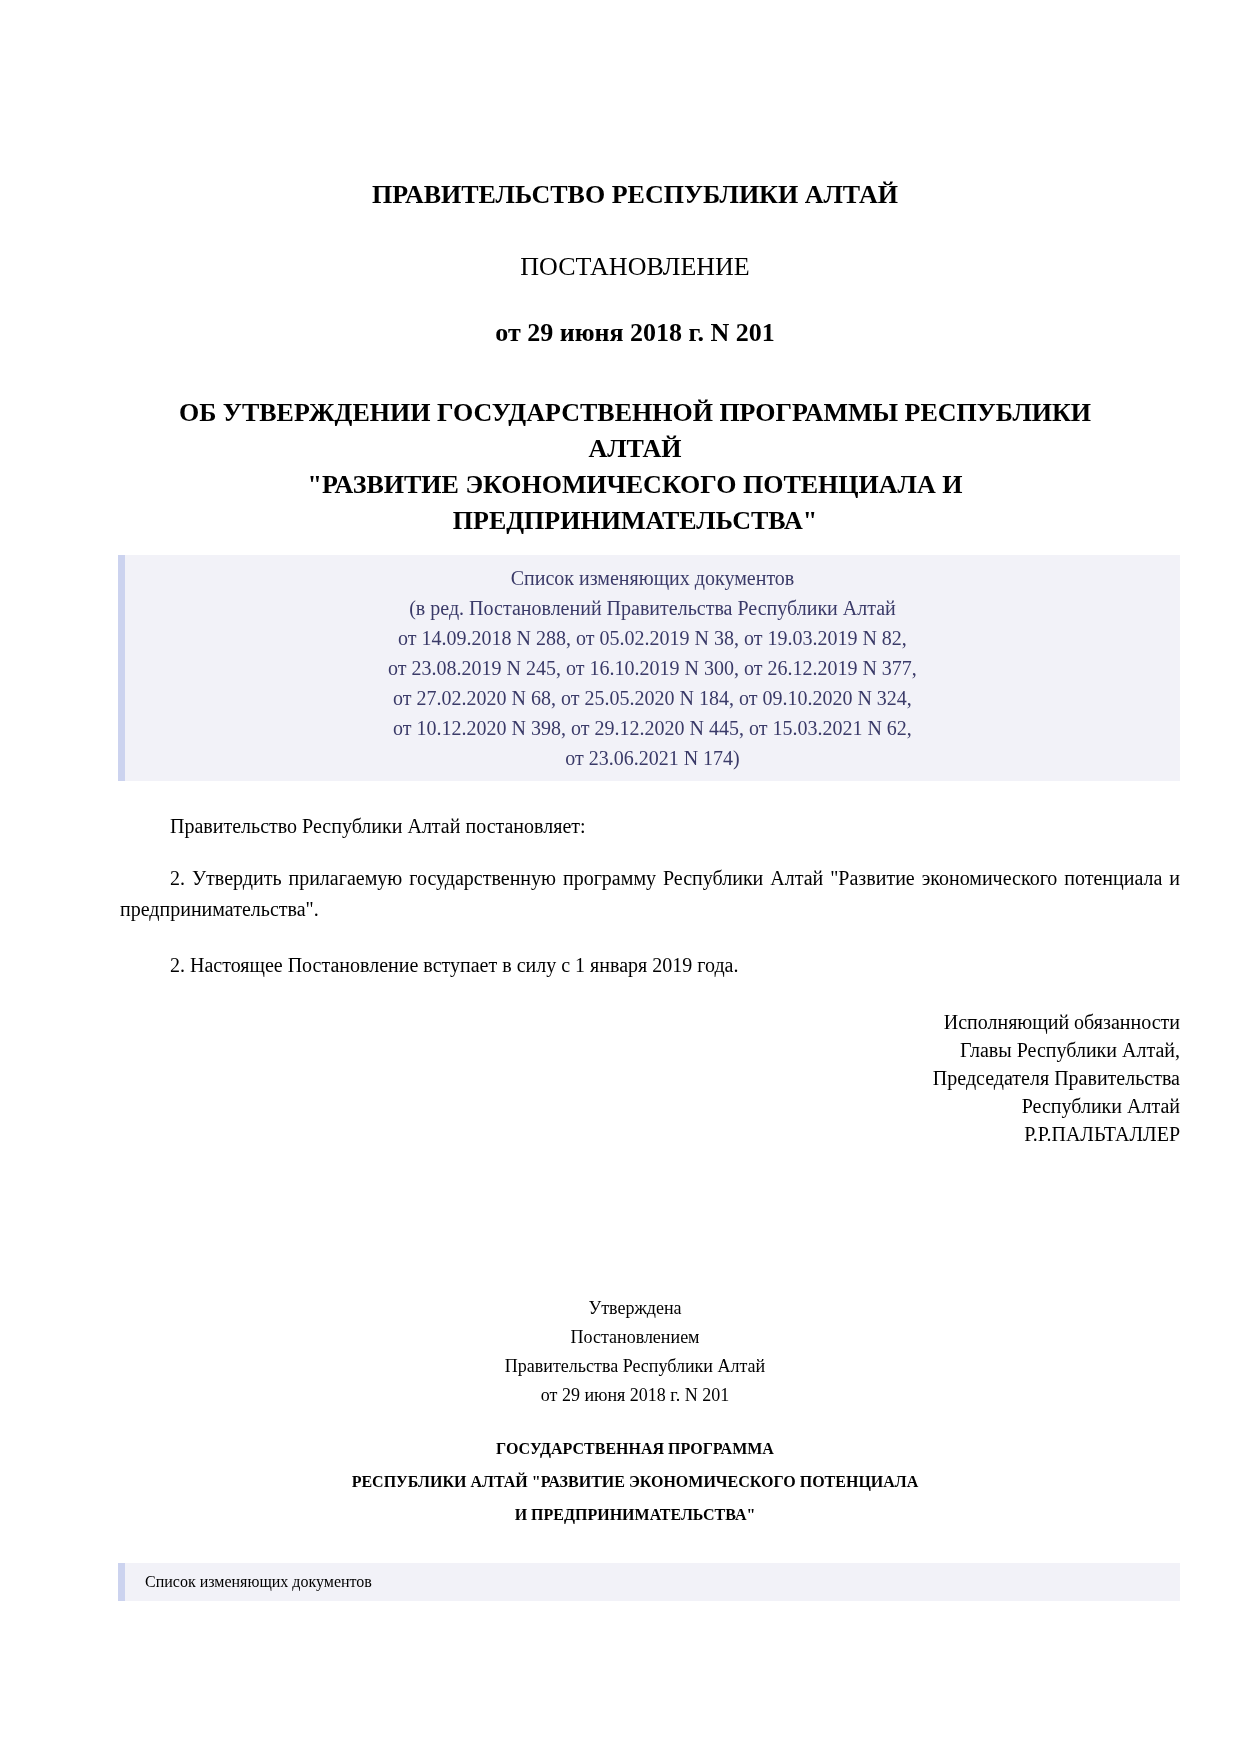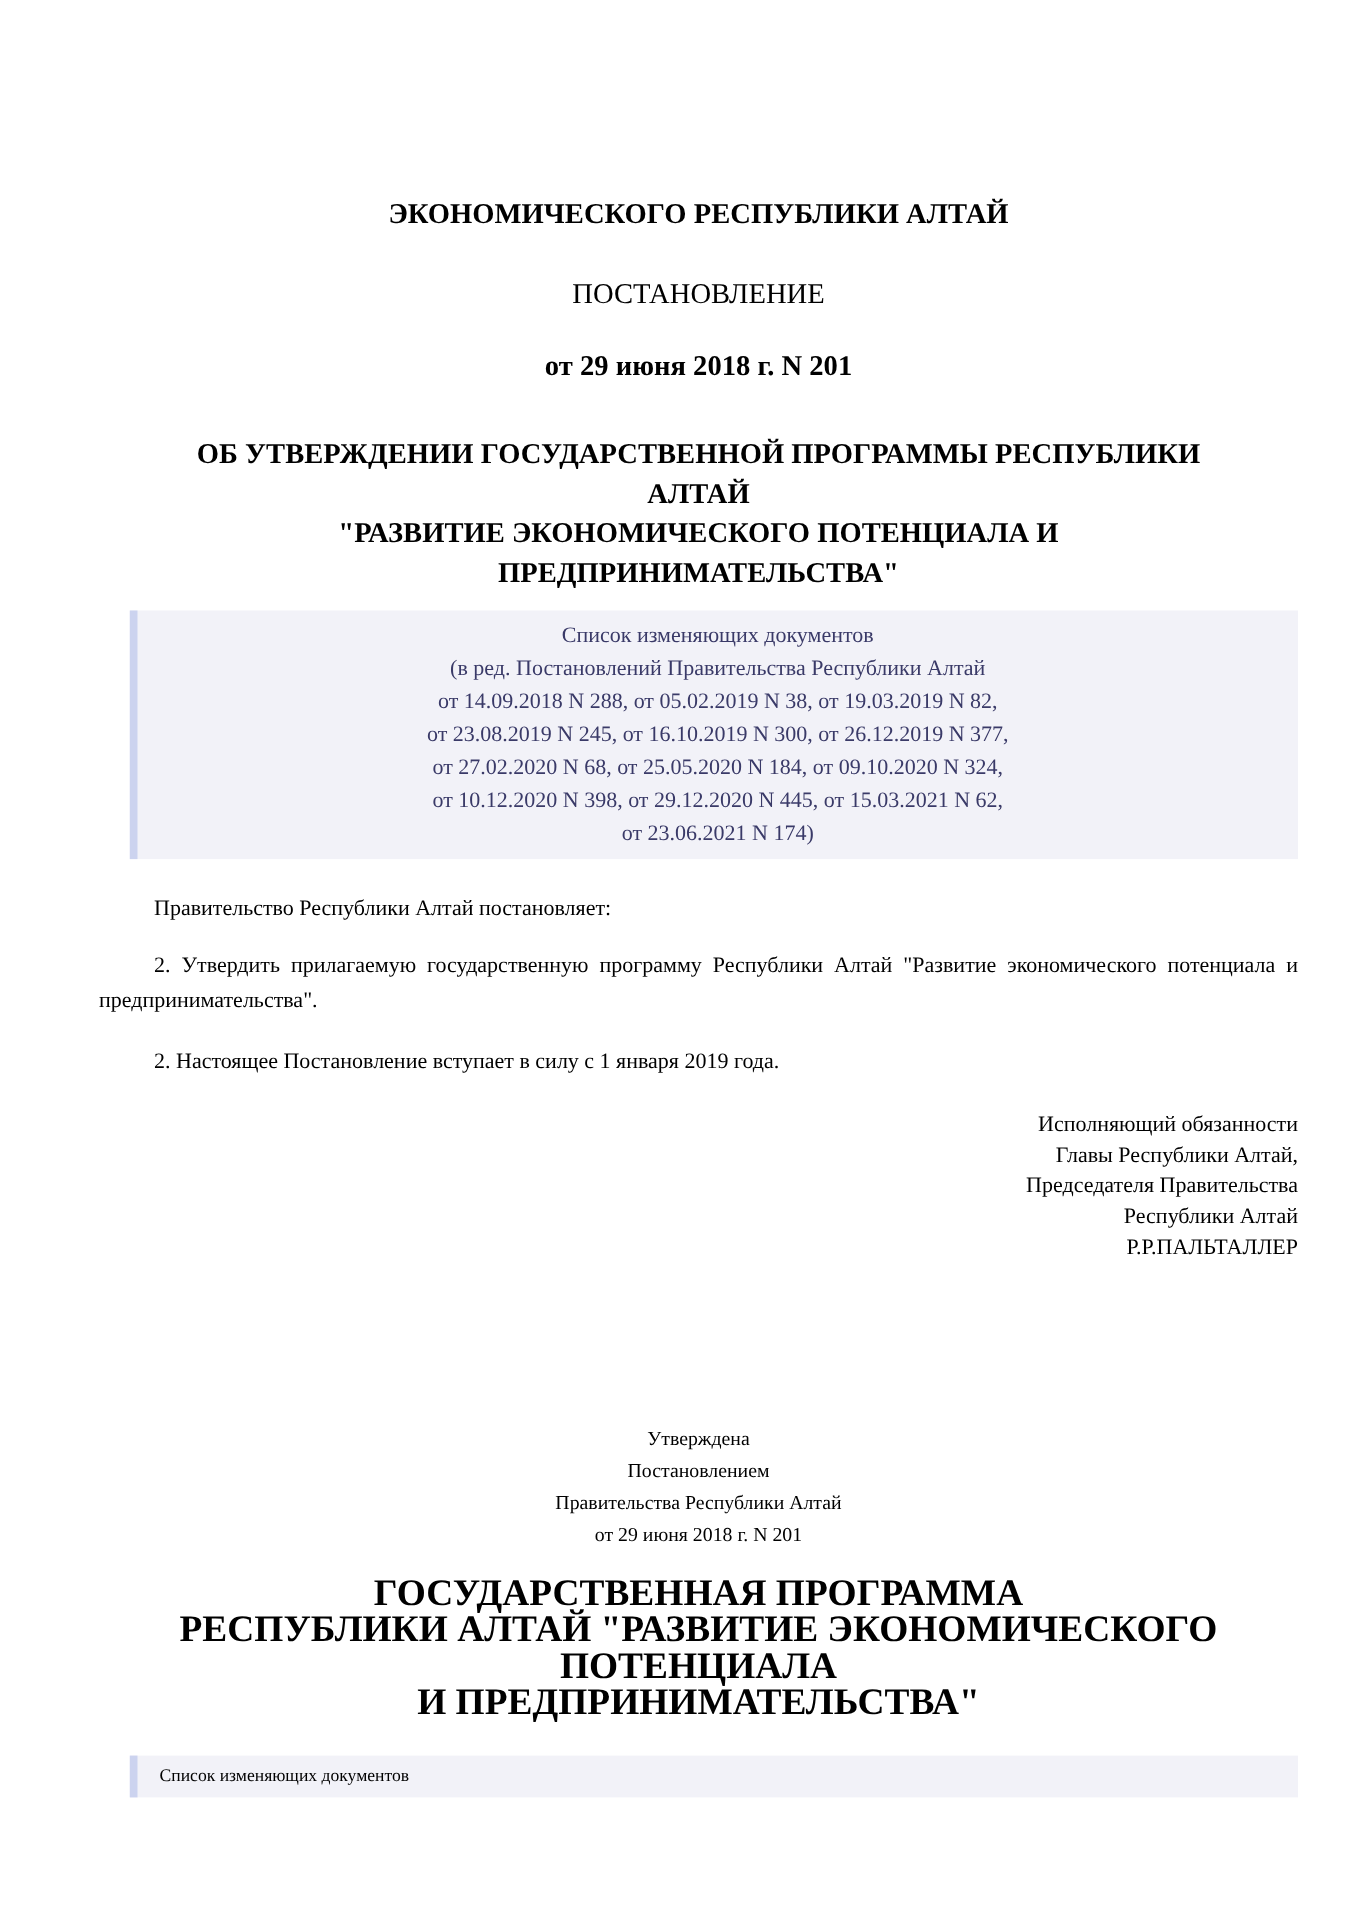--- a/index.html
+++ b/index.html
@@ -66,60 +66,61 @@
     color: var(--box-text);
     font-size: 20px;
     line-height: 30px;
     text-align: center;
     white-space: pre-line;
   }
   .body-par {
     font-size: 20px;
     line-height: 31px;
     text-indent: 50px;
+    margin-left: 30px;
   }
   .p-intro { margin-top: 30px; }
   .p-item1 { margin-top: 21px; text-align: justify; }
   .p-item2 { margin-top: 25px; }
   .signature {
     margin-top: 27px;
     font-size: 20px;
     line-height: 28px;
     text-align: right;
     white-space: pre-line;
   }
   .approval {
     margin-top: 146px;
     font-size: 18px;
     line-height: 29px;
     text-align: center;
     white-space: pre-line;
   }
   .program-title {
     margin-top: 22px;
-    font-size: 34px;
+    font-size: 16px;
     font-weight: bold;
     line-height: 33px;
     text-align: center;
     white-space: pre-line;
   }
   .amend-box-2 {
     margin-top: 32px;
     margin-left: 28px;
     background: var(--box-bg);
     border-left: 7px solid var(--box-border);
     padding: 10px 20px;
   }
 </style>
 </head>
 <body>
 
 <div class="page">
 
-  <div class="h-org">ЭКОНОМИЧЕСКОГО РЕСПУБЛИКИ АЛТАЙ</div>
+  <div class="h-org">ПРАВИТЕЛЬСТВО РЕСПУБЛИКИ АЛТАЙ</div>
 
   <div class="h-type">ПОСТАНОВЛЕНИЕ</div>
 
   <div class="h-date">от 29 июня 2018 г. N 201</div>
 
   <div class="decree-title">ОБ УТВЕРЖДЕНИИ ГОСУДАРСТВЕННОЙ ПРОГРАММЫ РЕСПУБЛИКИ
 АЛТАЙ
 "РАЗВИТИЕ ЭКОНОМИЧЕСКОГО ПОТЕНЦИАЛА И
 ПРЕДПРИНИМАТЕЛЬСТВА"</div>
 

